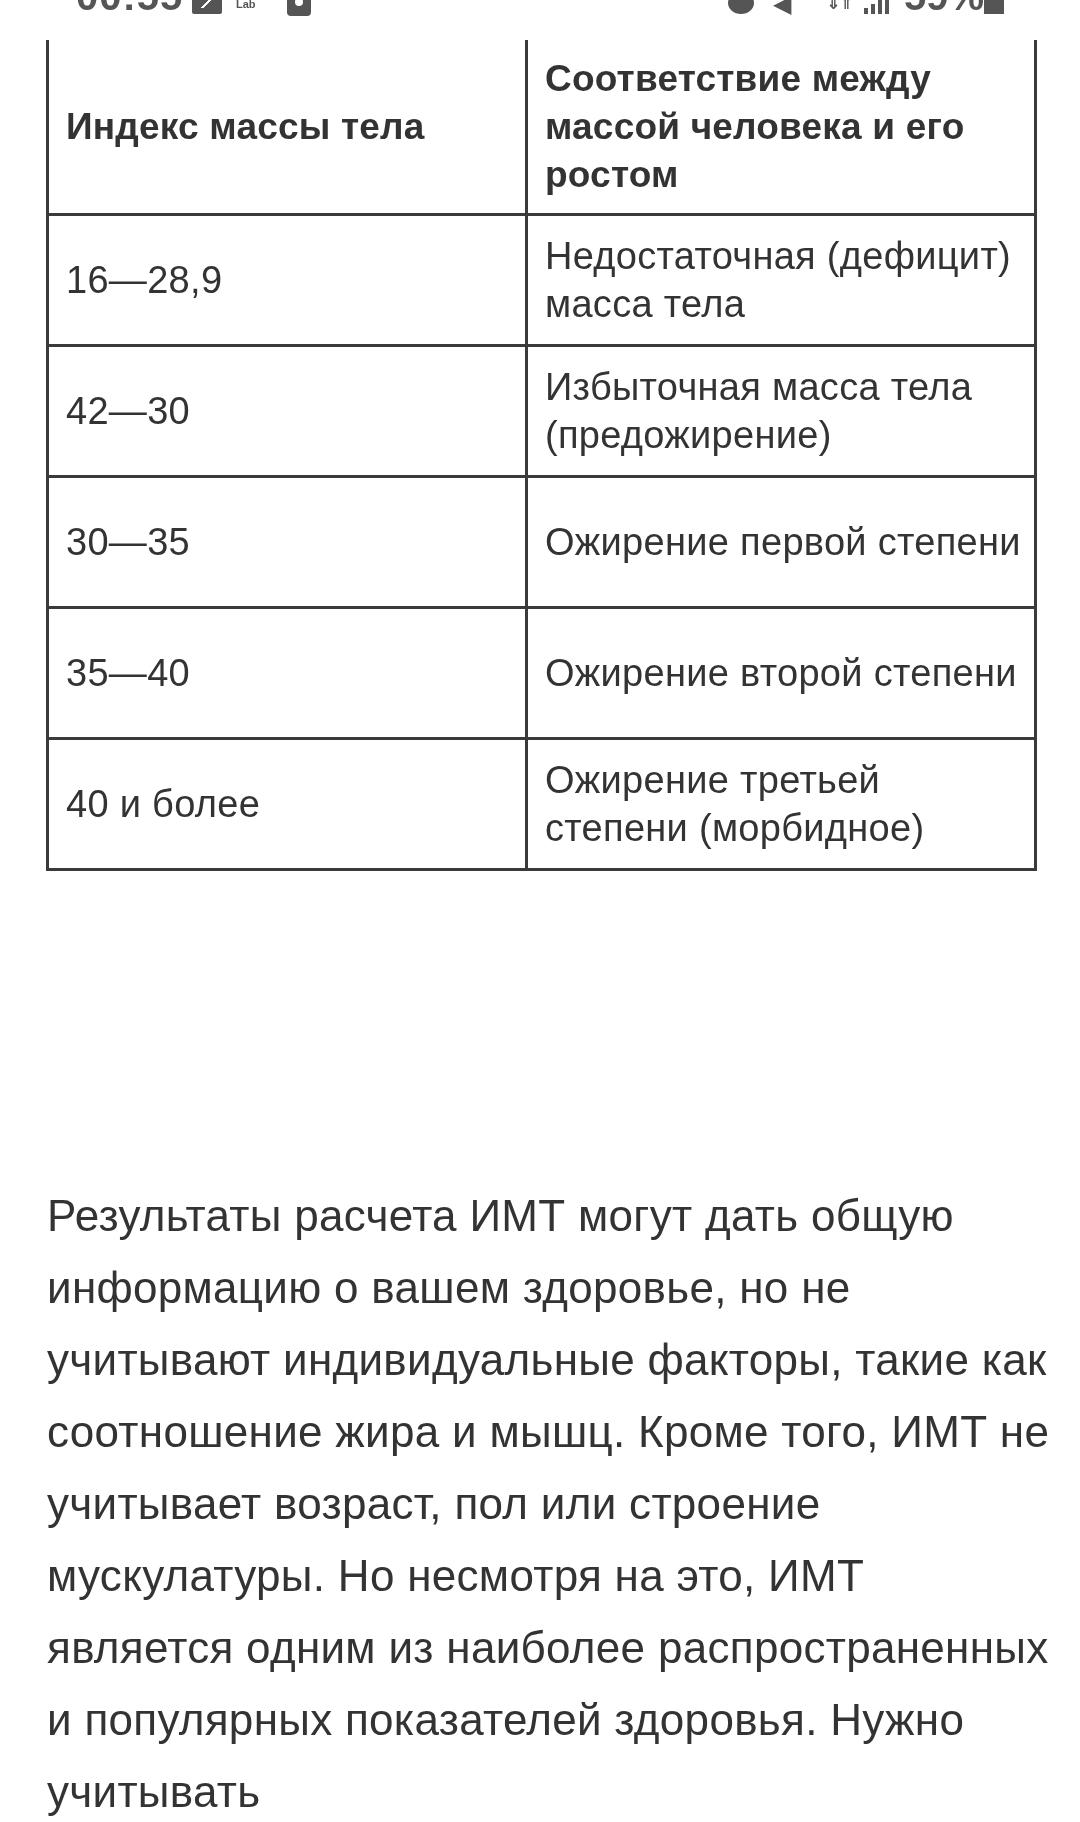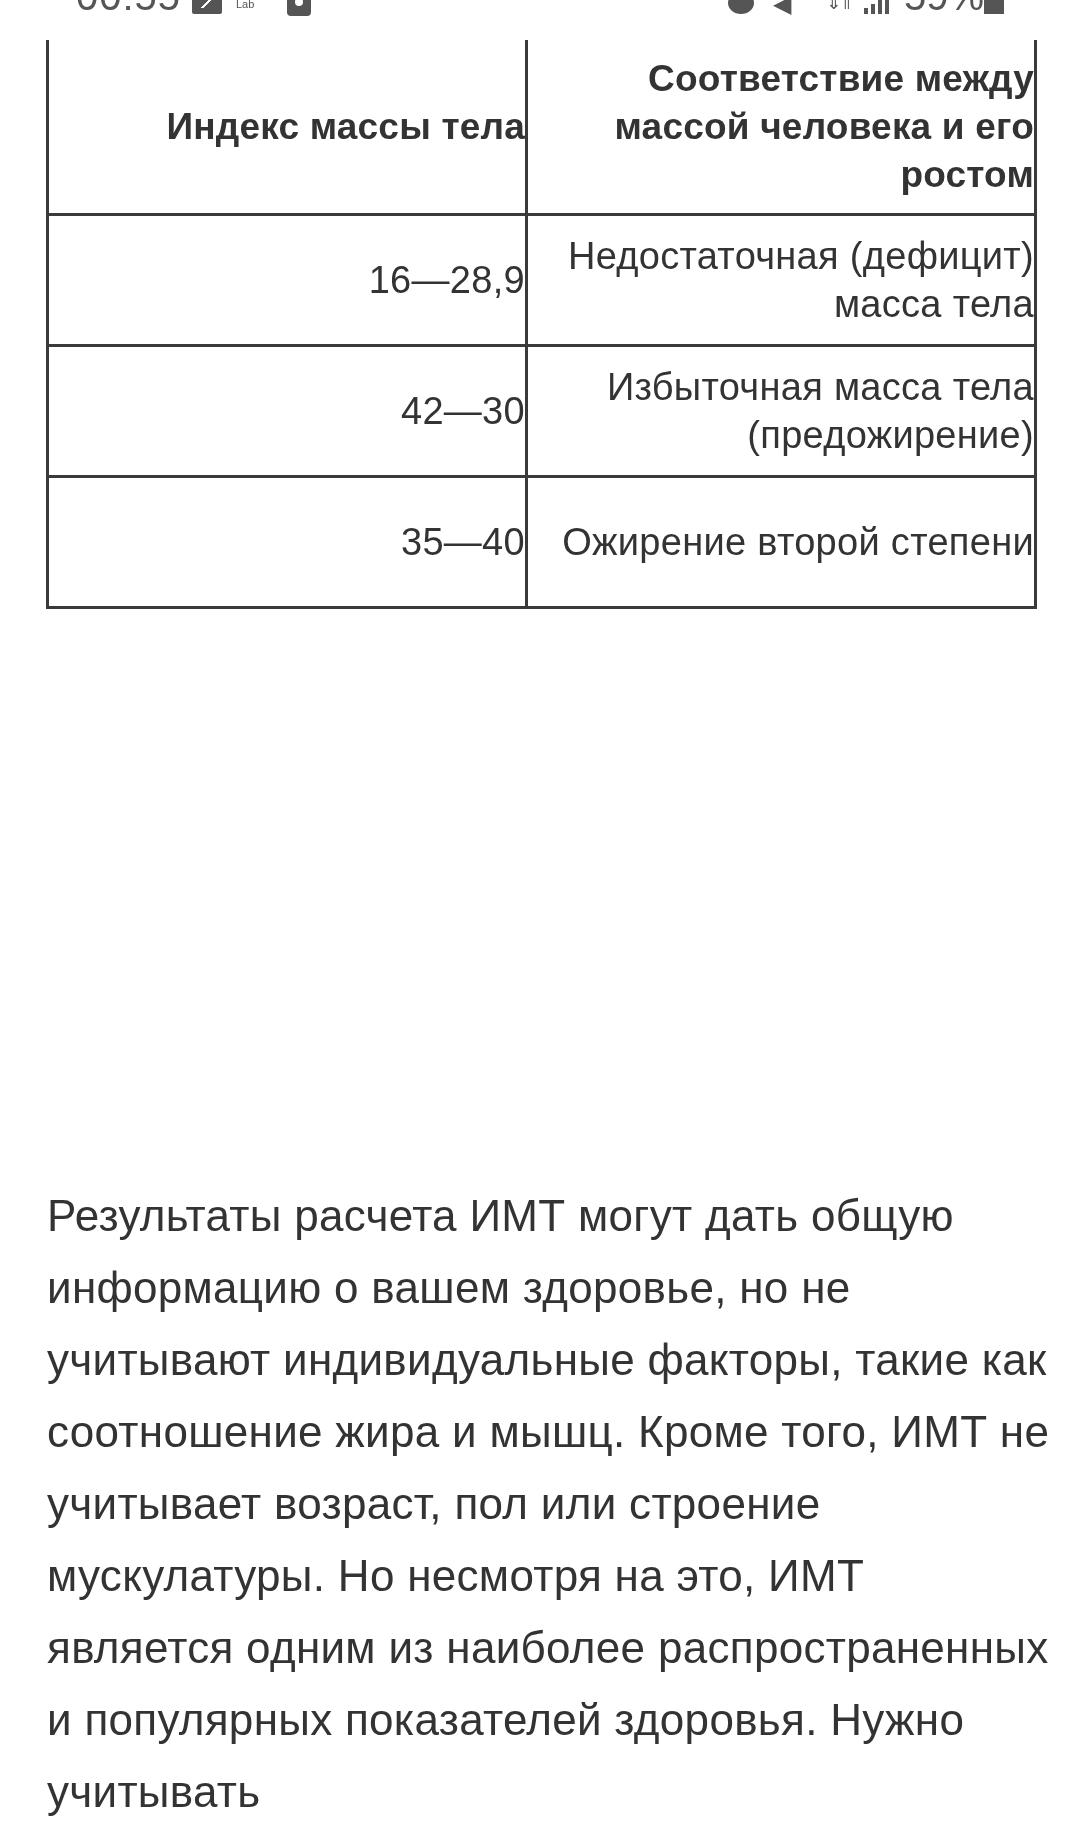--- a/index.html
+++ b/index.html
@@ -18,20 +18,21 @@
 
   
   .status-bar {
     position: absolute;
     left: 0;
     top: 0;
     width: 1080px;
     height: 22px;
     overflow: hidden;
     z-index: 5;
+    font-weight: bold;
   }
   .sb-time {
     position: absolute;
     left: 76px;
     top: -24px;
     font-size: 40px;
     line-height: 40px;
     color: #555555;
     letter-spacing: 1px;
   }
@@ -137,21 +138,21 @@
     width: 988px;
     border-collapse: collapse;
     table-layout: fixed;
   }
   .bmi-table col.c1 { width: 479px; }
   .bmi-table col.c2 { width: 509px; }
   .bmi-table th, .bmi-table td {
     border: 3px solid #3a3a3a;
     padding: 0 0 0 17px;
     vertical-align: middle;
-    text-align: right;
+    text-align: left;
     color: #333333;
     font-size: 38px;
     line-height: 48px;
   }
   .bmi-table thead th {
     border-top: none;
     font-weight: bold;
     height: 173px;
     font-size: 37px;
     line-height: 48px;
@@ -215,19 +216,27 @@
   <tbody>
     <tr>
       <td>16—28,9</td>
       <td>Недостаточная (дефицит) масса тела</td>
     </tr>
     <tr>
       <td>42—30</td>
       <td>Избыточная масса тела (предожирение)</td>
     </tr>
     <tr>
+      <td>30—35</td>
+      <td>Ожирение первой степени</td>
+    </tr>
+    <tr>
       <td>35—40</td>
       <td>Ожирение второй степени</td>
     </tr>
+    <tr>
+      <td>40 и более</td>
+      <td>Ожирение третьей степени (морбидное)</td>
+    </tr>
   </tbody>
 </table>
 
 <p class="article-paragraph">Результаты расчета ИМТ могут дать общую информацию о вашем здоровье, но не учитывают индивидуальные факторы, такие как соотношение жира и мышц. Кроме того, ИМТ не учитывает возраст, пол или строение мускулатуры. Но несмотря на это, ИМТ является одним из наиболее распространенных и популярных показателей здоровья. Нужно учитывать</p>
 
 </body></html>

